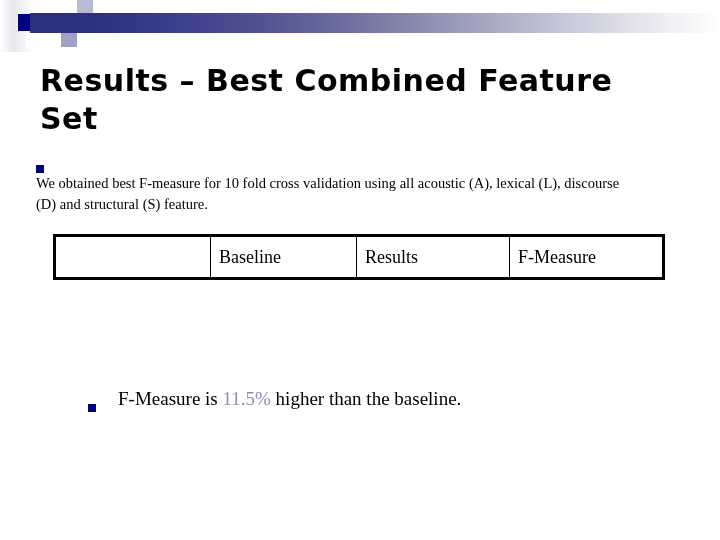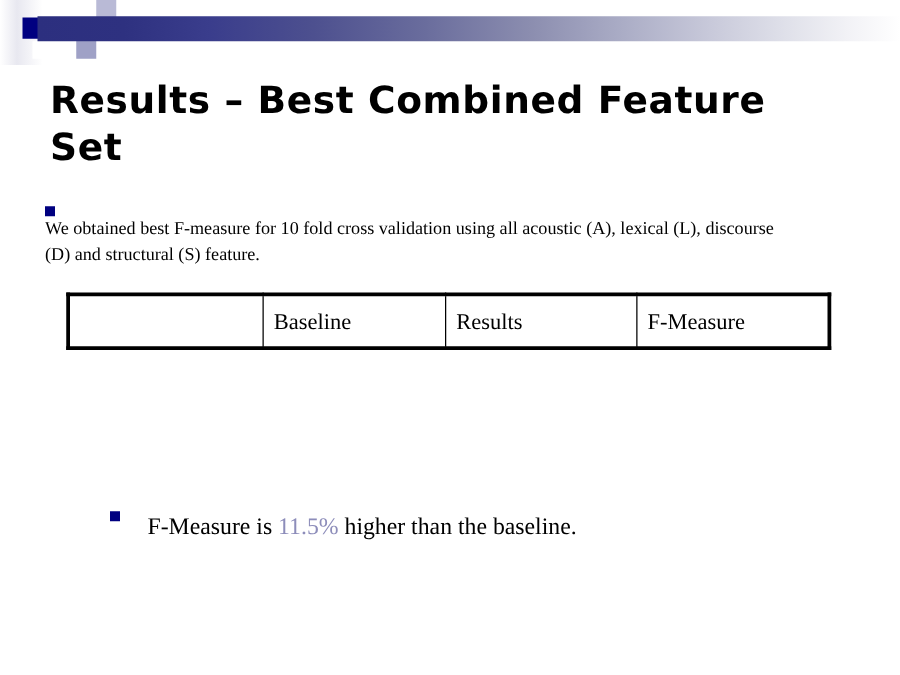--- a/index.html
+++ b/index.html
@@ -98,22 +98,21 @@
   #bullet-1 .bullet-text {
     font-size: 14.5px;
     line-height: 21px;
     width: 592px;
   }
 
   #bullet-2 {
     left: 88px;
     top: 386px;
     width: 560px;
-    align-items: flex-start;
-    margin-top: 23px;
+    align-items: flex-end;
   }
   #bullet-2 .bullet-marker {
     margin-right: 22px;
   }
   #bullet-2 .bullet-text {
     font-size: 19px;
     line-height: 26px;
   }
   .highlight-pct {
     color: #8d8dba;

